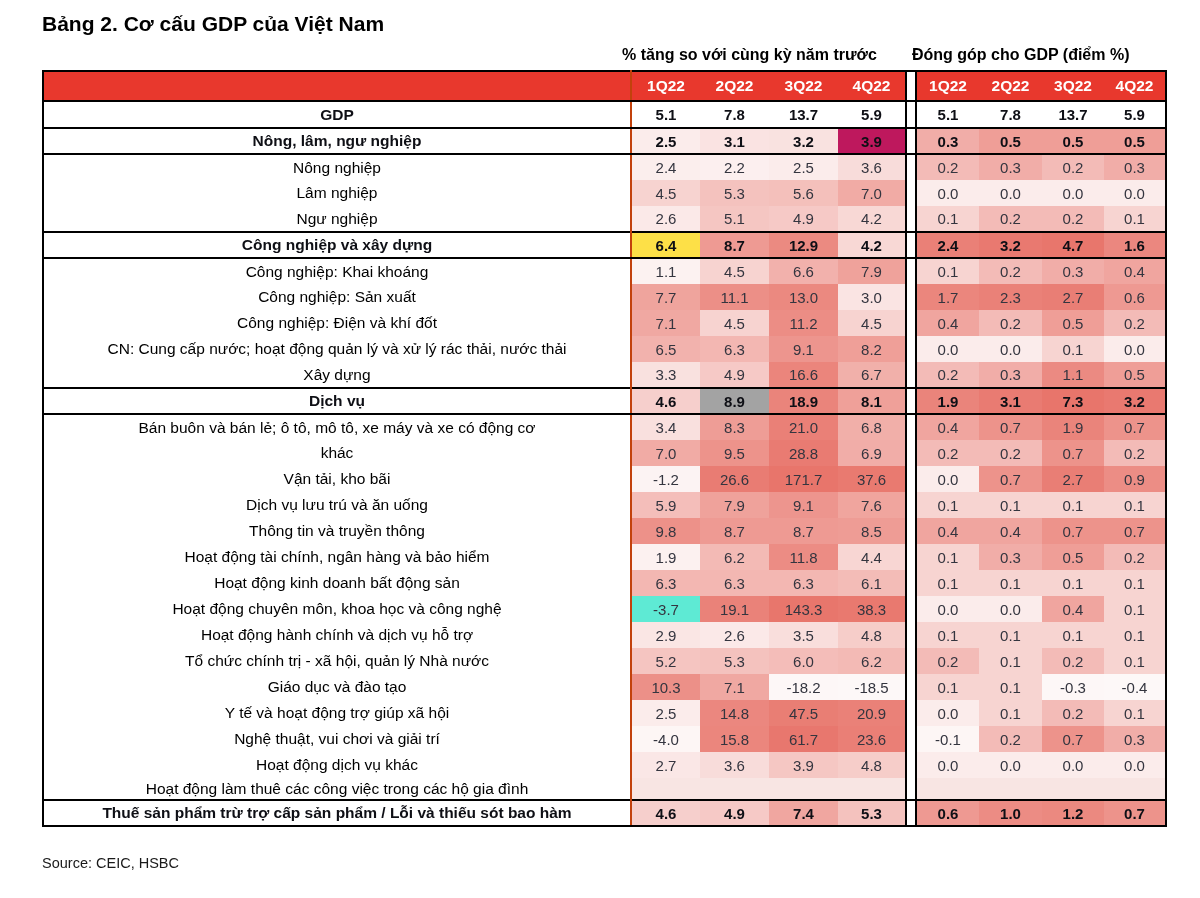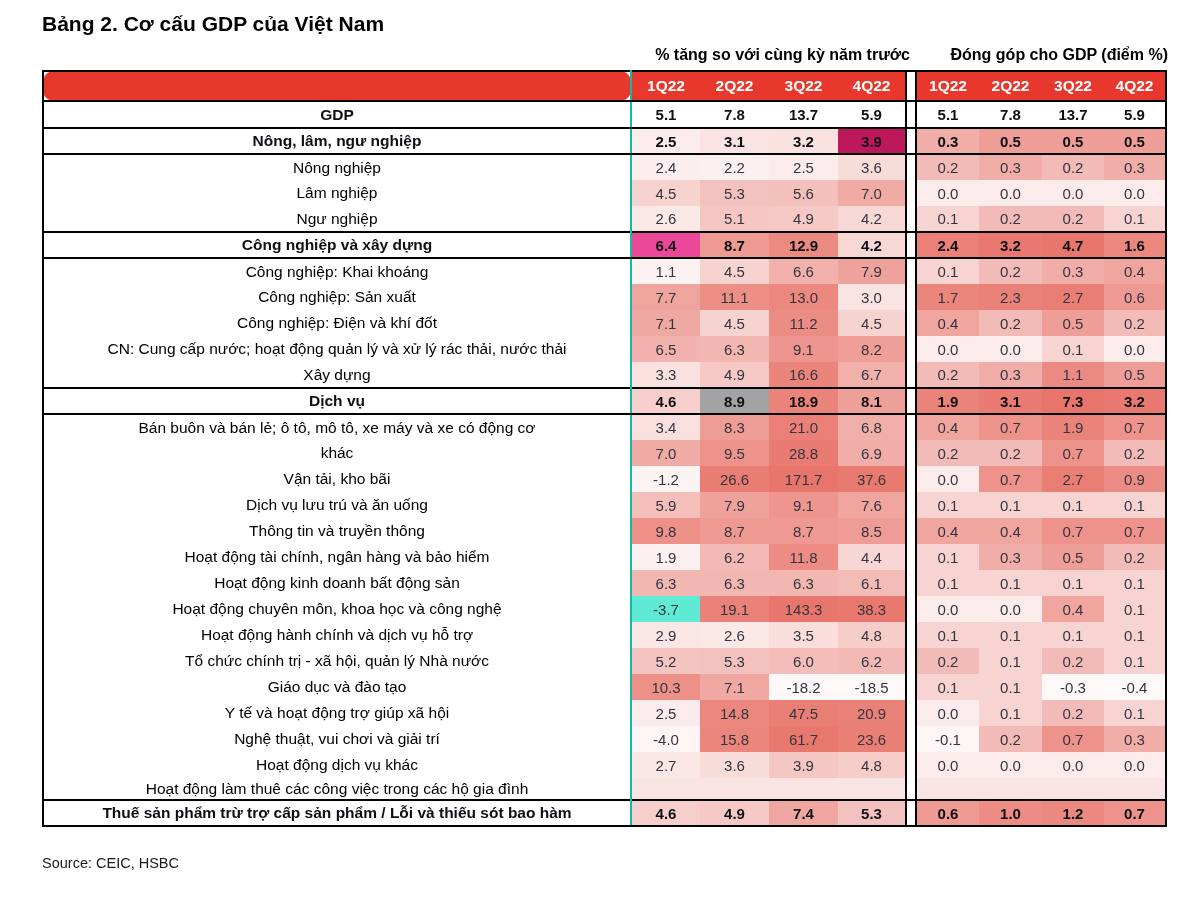--- a/index.html
+++ b/index.html
@@ -1,26 +1,26 @@
 <!DOCTYPE html>
 <html><head>
 <meta charset="utf-8">
 <style>
   html,body{margin:0;padding:0;background:#fff;}
   .page{position:relative;width:1200px;height:898px;background:#fff;
         font-family:"Liberation Sans","DejaVu Sans",sans-serif;overflow:hidden;}
   .title{position:absolute;left:42px;top:12px;font-size:21px;font-weight:bold;color:#000;}
-  .gh{position:absolute;top:46px;font-size:16px;font-weight:bold;color:#000;text-align:right;}
+  .gh{position:absolute;top:46px;font-size:16px;font-weight:bold;color:#000;text-align:left;}
   .gh.left{left:622px;width:288px;}
   .gh.right{left:912px;width:256px;}
   table.gdp{position:absolute;left:42px;top:70px;width:1123px;border-collapse:collapse;
             table-layout:fixed;border:2px solid #000;}
   td{padding:0;margin:0;text-align:center;vertical-align:middle;font-size:15px;
      color:#34353F;white-space:nowrap;overflow:hidden;}
-  td.lbl{font-size:15.5px;color:#000;border-right:2px solid #14b8a6;border-radius:11px;}
+  td.lbl{font-size:15.5px;color:#000;border-right:2px solid #c2410c;}
   td.sp{background:#fff;border-left:2px solid #000;border-right:2px solid #000;}
   tr.hdr td{background:#E8382D;color:#fff;font-weight:bold;font-size:15.5px;
             height:28px;border-bottom:2px solid #000;}
   tr.hdr td.sp{background:#fff;}
   tr.bold td{font-weight:bold;color:#0E0F15;}
   tr.rule td{border-top:2px solid #000;border-bottom:2px solid #000;}
   .source{position:absolute;left:42px;top:855px;font-size:14.5px;color:#1a1a1a;}
 </style>
 </head>
 <body>
@@ -111,21 +111,21 @@
           <td class="v" style="background:rgb(246,201,198)">4.9</td>
           <td class="v" style="background:rgb(248,216,213)">4.2</td>
           <td class="sp"></td>
           <td class="v" style="background:rgb(247,212,209)">0.1</td>
           <td class="v" style="background:rgb(243,187,183)">0.2</td>
           <td class="v" style="background:rgb(243,187,183)">0.2</td>
           <td class="v" style="background:rgb(247,212,209)">0.1</td>
         </tr>
         <tr class="bold rule" style="height:26px">
           <td class="lbl">Công nghiệp và xây dựng</td>
-          <td class="v" style="background:#ec4899">6.4</td>
+          <td class="v" style="background:#fde047">6.4</td>
           <td class="v" style="background:rgb(238,154,147)">8.7</td>
           <td class="v" style="background:rgb(235,138,129)">12.9</td>
           <td class="v" style="background:rgb(248,216,213)">4.2</td>
           <td class="sp"></td>
           <td class="v" style="background:rgb(234,128,119)">2.4</td>
           <td class="v" style="background:rgb(233,121,112)">3.2</td>
           <td class="v" style="background:rgb(232,118,108)">4.7</td>
           <td class="v" style="background:rgb(235,135,127)">1.6</td>
         </tr>
         <tr class="" style="height:26px">

